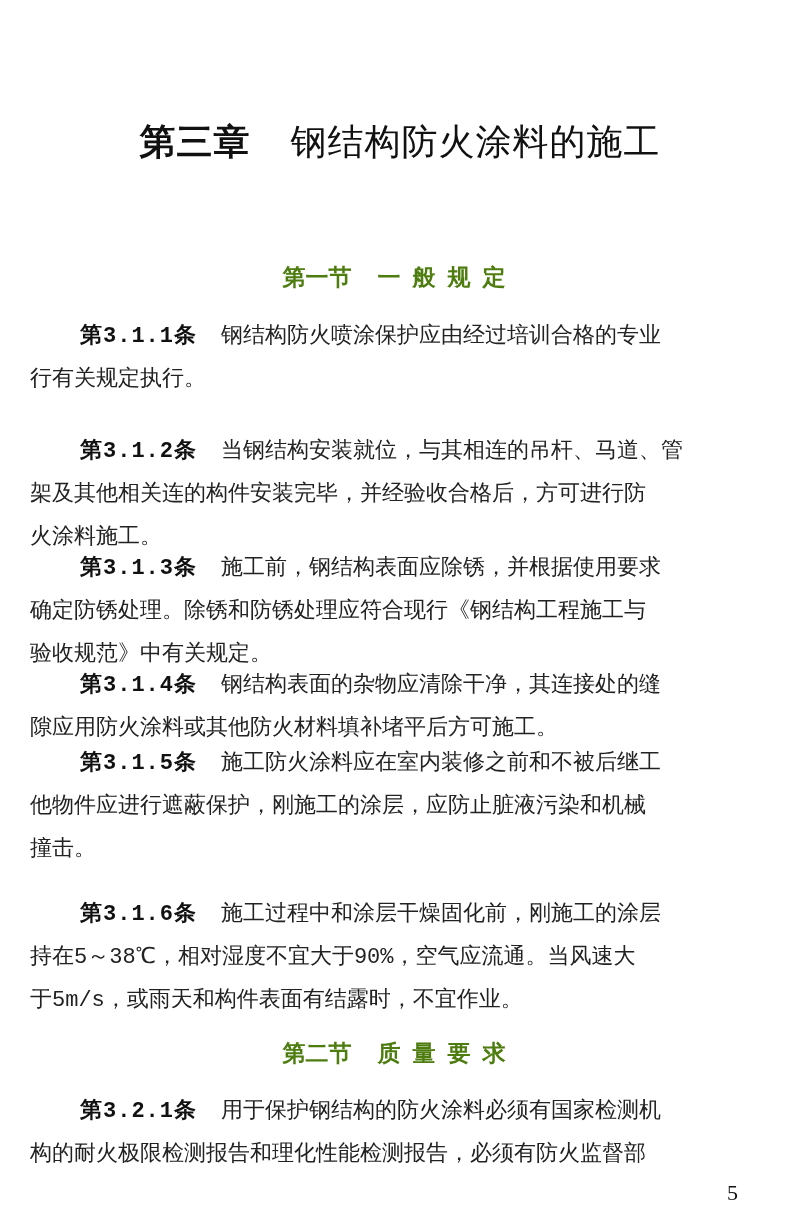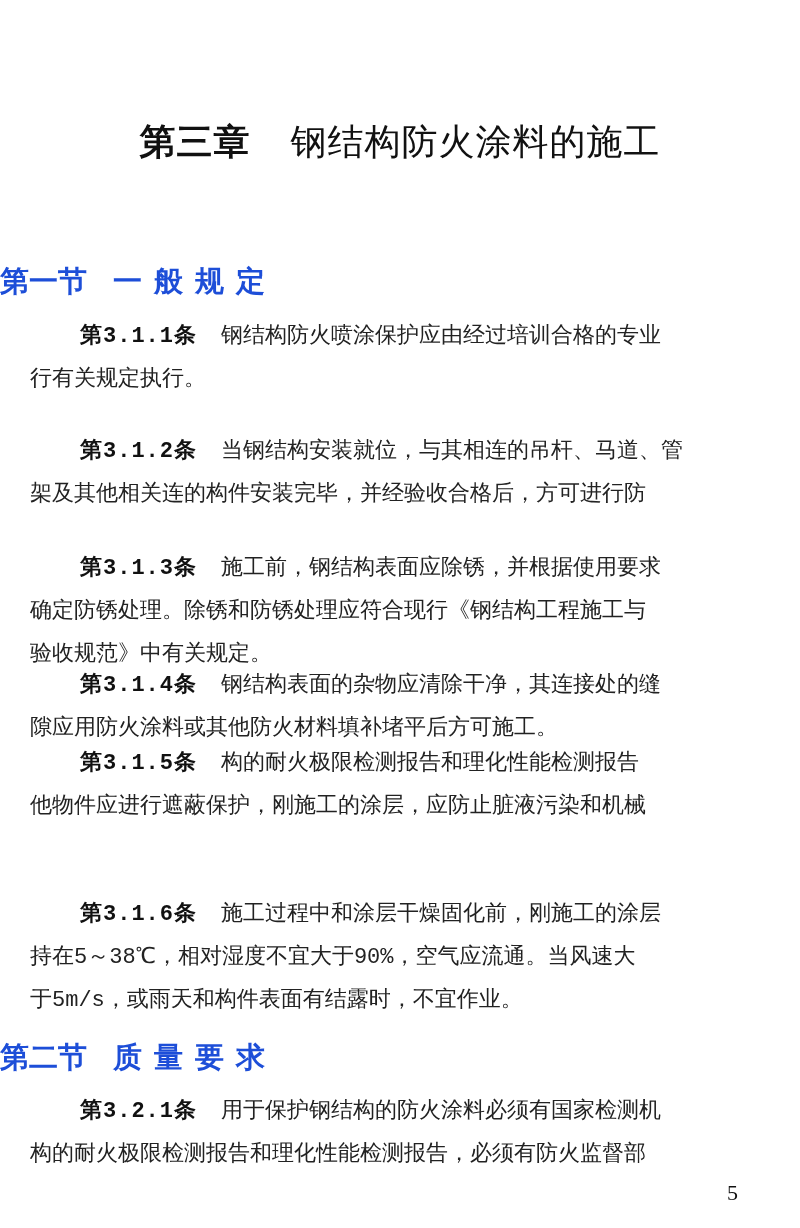--- a/index.html
+++ b/index.html
@@ -8,22 +8,22 @@
     font-family: "DejaVu Sans", "Liberation Sans", sans-serif;
     color: #1a1a1a;
   }
   .page { position: absolute; left: 0; top: 0; width: 800px; height: 1228px; }
   .chapter-title {
     position: absolute; top: 118px; left: 0; width: 800px; text-align: center;
     font-size: 36px; letter-spacing: 1px; color: #111;
   }
   .chapter-title .num { font-weight: bold; margin-right: 40px; }
   .section-title {
-    position: absolute; left: 0; width: 800px; 
-    font-size: 29px; font-weight: bold; color: #1d4ed8;
+    position: absolute; left: 0; width: 800px; text-align: center;
+    font-size: 23px; font-weight: bold; color: #4d7c0f;
   }
   .section-title .label { margin-right: 26px; }
   .section-title .name { letter-spacing: 12px; }
   .para {
     position: absolute; left: 30px; width: 742px;
     font-size: 22px; line-height: 43px; color: #222;
     text-align: justify; text-align-last: left; font-family: Liberation Mono, monospace;
   }
   .para .first { display: block; text-indent: 50px; white-space: nowrap; }
   .para .line { display: block; white-space: nowrap; }
@@ -47,36 +47,38 @@
   </div>
 
   <div class="para" style="top:315px;">
     <span class="first"><span class="clause-no">第3.1.1条</span><span>钢结构防火喷涂保护应由经过培训合格的专业</span></span>
     <span class="line">行有关规定执行。</span>
   </div>
 
   <div class="para" style="top:430px;">
     <span class="first"><span class="clause-no">第3.1.2条</span><span>当钢结构安装就位，与其相连的吊杆、马道、管</span></span>
     <span class="line">架及其他相关连的构件安装完毕，并经验收合格后，方可进行防</span>
+    <span class="line">火涂料施工。</span>
   </div>
 
   <div class="para" style="top:547px;">
     <span class="first"><span class="clause-no">第3.1.3条</span><span>施工前，钢结构表面应除锈，并根据使用要求</span></span>
     <span class="line">确定防锈处理。除锈和防锈处理应符合现行《钢结构工程施工与</span>
     <span class="line">验收规范》中有关规定。</span>
   </div>
 
   <div class="para" style="top:664px;">
     <span class="first"><span class="clause-no">第3.1.4条</span><span>钢结构表面的杂物应清除干净，其连接处的缝</span></span>
     <span class="line">隙应用防火涂料或其他防火材料填补堵平后方可施工。</span>
   </div>
 
   <div class="para" style="top:742px;">
-    <span class="first"><span class="clause-no">第3.1.5条</span><span>构的耐火极限检测报告和理化性能检测报告</span></span>
+    <span class="first"><span class="clause-no">第3.1.5条</span><span>施工防火涂料应在室内装修之前和不被后继工</span></span>
     <span class="line">他物件应进行遮蔽保护，刚施工的涂层，应防止脏液污染和机械</span>
+    <span class="line">撞击。</span>
   </div>
 
   <div class="para" style="top:893px;">
     <span class="first"><span class="clause-no">第3.1.6条</span><span>施工过程中和涂层干燥固化前，刚施工的涂层</span></span>
     <span class="line">持在5～38℃，相对湿度不宜大于90%，空气应流通。当风速大</span>
     <span class="line">于5m/s，或雨天和构件表面有结露时，不宜作业。</span>
   </div>
 
   <div class="section-title" style="top:1038px;">
     <span class="label">第二节</span><span class="name">质量要求</span>

